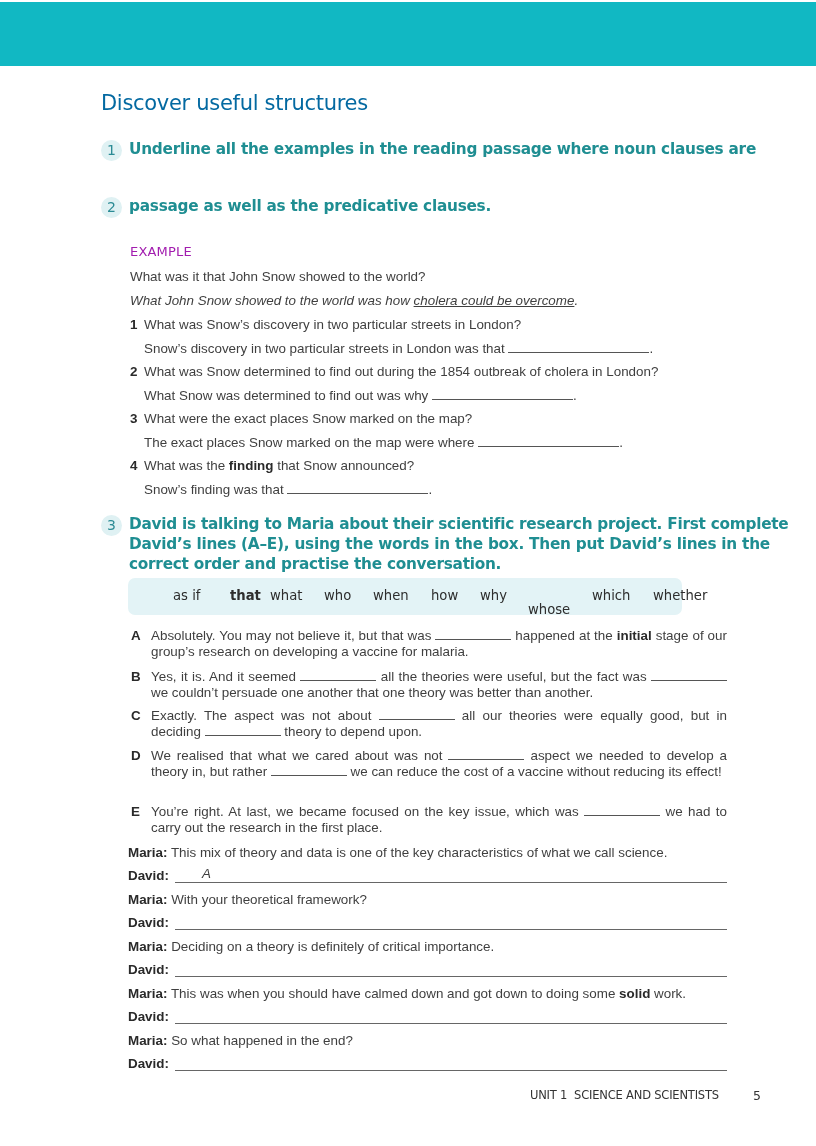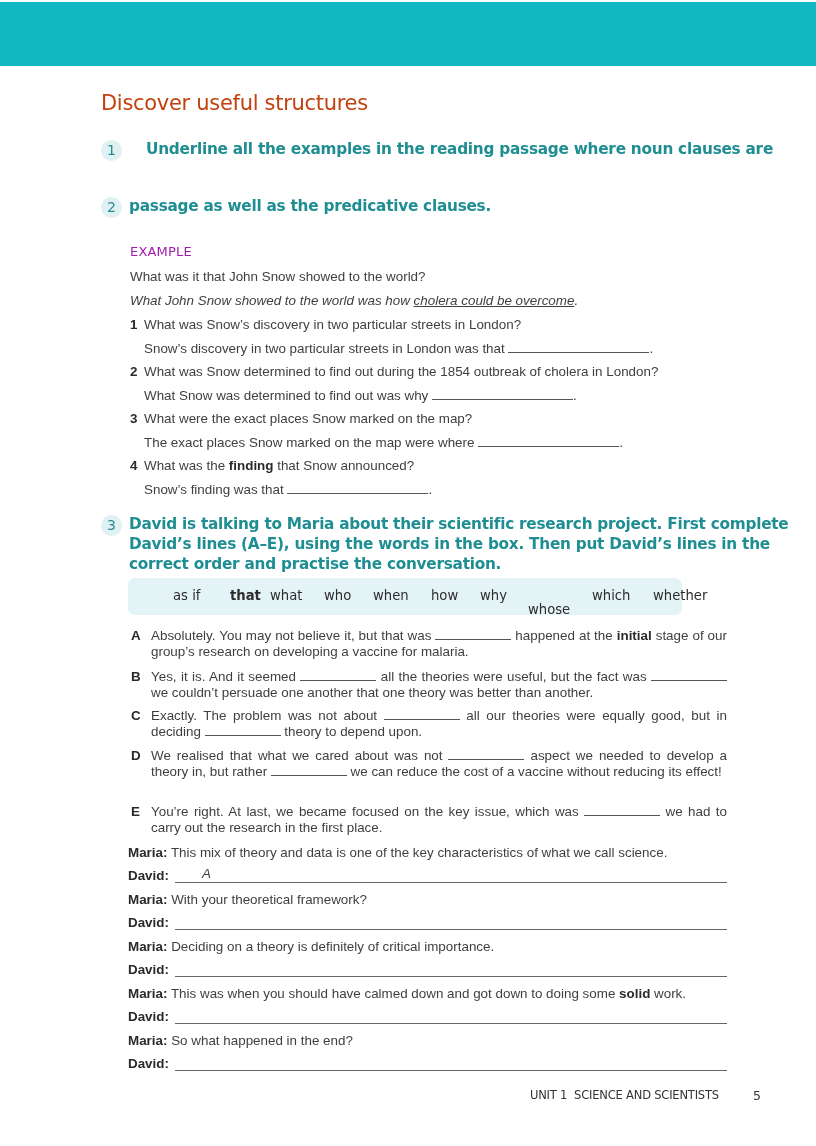--- a/index.html
+++ b/index.html
@@ -1,21 +1,21 @@
 <!DOCTYPE html>
 <html><head>
 <meta charset="utf-8">
 <style>
   * { box-sizing: border-box; margin: 0; padding: 0; }
   html, body { width: 816px; height: 1146px; background: #ffffff; overflow: hidden; }
   body { position: relative; font-family: "Liberation Sans", sans-serif; color: #3a3a3a; }
 
   .top-band { position: absolute; left: 0; top: 2px; width: 816px; height: 64px; background: #11b8c3; }
 
-  .section-title { position: absolute; left: 101px; top: 91px; font-family: "DejaVu Sans", sans-serif; font-size: 21px; color: #c2410c; letter-spacing: -0.3px; }
+  .section-title { position: absolute; left: 101px; top: 91px; font-family: "DejaVu Sans", sans-serif; font-size: 21px; color: #0369a1; letter-spacing: -0.3px; }
 
   .task { position: absolute; left: 101px; }
   .task-num { position: absolute; left: 0; top: 1px; width: 21px; height: 21px; border-radius: 50%; background: #dff1f3; color: #2b8b95; font-family: "DejaVu Sans", sans-serif; font-size: 14px; text-align: center; line-height: 21px; }
   .task-text { position: absolute; left: 28px; font-family: "DejaVu Sans", sans-serif; font-weight: bold; font-size: 15.3px; line-height: 20px; color: #1f8e92; letter-spacing: -0.25px; }
 
   .txt { position: absolute; font-size: 13.4px; color: #3f3f3f; white-space: nowrap; }
   .example-label { position: absolute; left: 130px; top: 244px; font-family: "DejaVu Sans", sans-serif; font-size: 13px; color: #a21caf; letter-spacing: 0.2px; }
   .it { font-style: italic; }
   .u { text-decoration: underline; }
   .b { font-weight: bold; color: #2a2a2a; }
@@ -38,21 +38,21 @@
 </style>
 </head>
 <body>
 
 <div class="top-band"></div>
 
 <div class="section-title">Discover useful structures</div>
 
 <div class="task" style="top:139px;">
   <div class="task-num">1</div>
-  <div class="task-text" style="top:0; white-space:nowrap;margin-left:17px;">
+  <div class="task-text" style="top:0; white-space:nowrap;">
     <div>Underline all the examples in the reading passage where noun clauses are</div>
   </div>
 </div>
 
 <div class="task" style="top:196px;">
   <div class="task-num">2</div>
   <div class="task-text" style="top:0; white-space:nowrap;">
     <div>passage as well as the predicative clauses.</div>
   </div>
 </div>
@@ -100,21 +100,21 @@
   <div class="line-text"><span>Absolutely. You may not believe it, but that was </span><span class="blank" style="width:76px;"></span><span> happened at the </span><span class="b">initial</span><span> stage of our group’s research on developing a vaccine for malaria.</span></div>
 </div>
 
 <div class="line-item" style="top:669px;">
   <span class="line-letter">B</span>
   <div class="line-text"><span>Yes, it is. And it seemed </span><span class="blank" style="width:76px;"></span><span> all the theories were useful, but the fact was </span><span class="blank" style="width:76px;"></span><span> we couldn’t persuade one another that one theory was better than another.</span></div>
 </div>
 
 <div class="line-item" style="top:708px;">
   <span class="line-letter">C</span>
-  <div class="line-text"><span>Exactly. The problem was not about </span><span class="blank" style="width:76px;"></span><span> all our theories were equally good, but in deciding </span><span class="blank" style="width:76px;"></span><span> theory to depend upon.</span></div>
+  <div class="line-text"><span>Exactly. The aspect was not about </span><span class="blank" style="width:76px;"></span><span> all our theories were equally good, but in deciding </span><span class="blank" style="width:76px;"></span><span> theory to depend upon.</span></div>
 </div>
 
 <div class="line-item" style="top:748px;">
   <span class="line-letter">D</span>
   <div class="line-text"><span>We realised that what we cared about was not </span><span class="blank" style="width:76px;"></span><span> aspect we needed to develop a theory in, but rather </span><span class="blank" style="width:76px;"></span><span> we can reduce the cost of a vaccine without reducing its effect!</span></div>
 </div>
 
 <div class="line-item" style="top:804px;">
   <span class="line-letter">E</span>
   <div class="line-text"><span>You’re right. At last, we became focused on the key issue, which was </span><span class="blank" style="width:76px;"></span><span> we had to carry out the research in the first place.</span></div>

